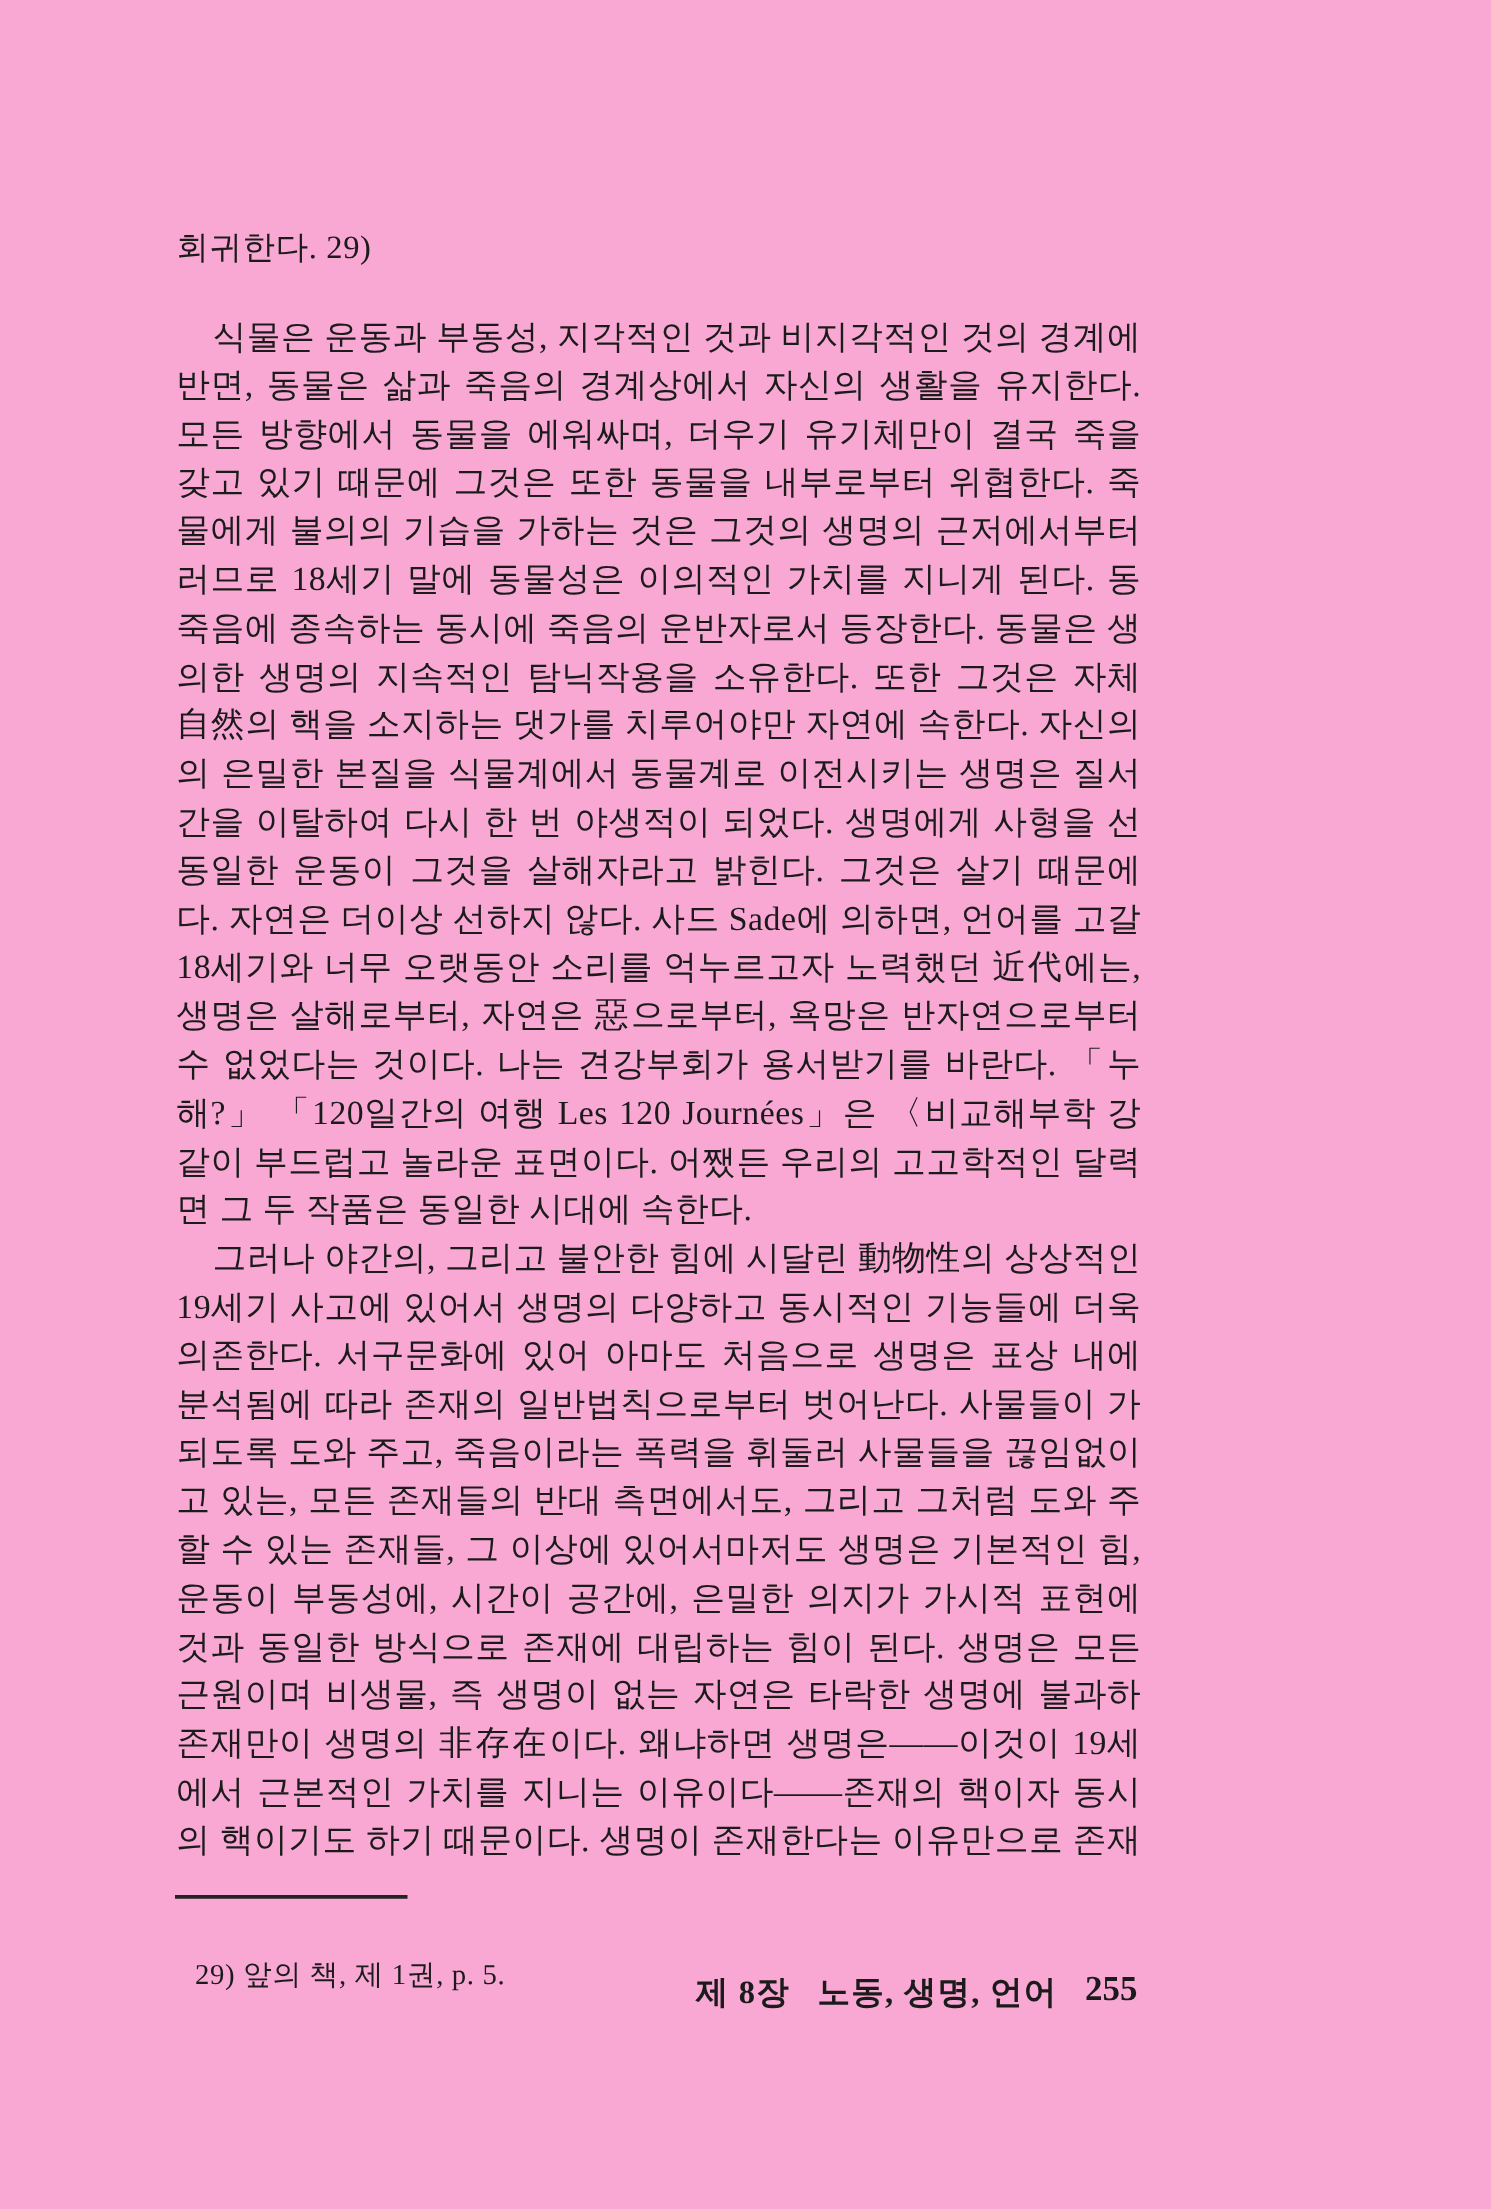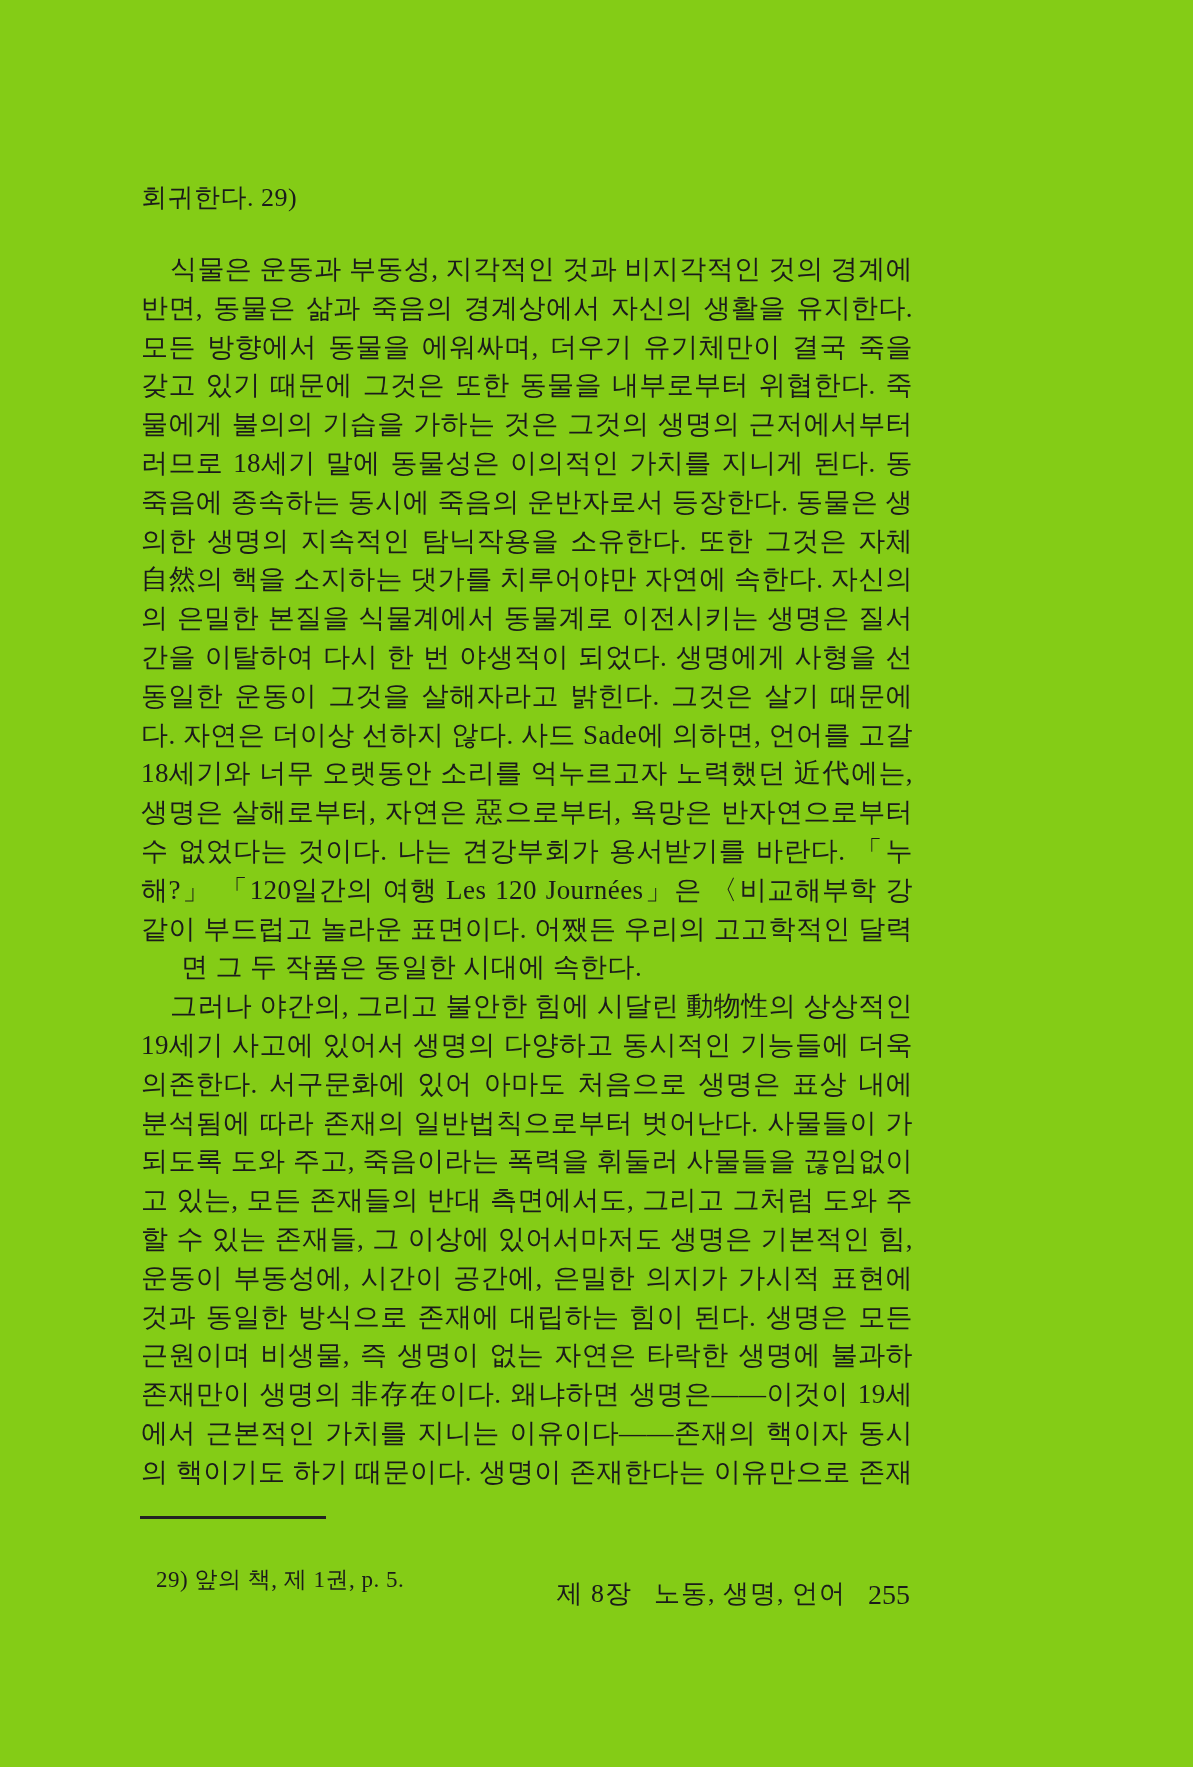--- a/index.html
+++ b/index.html
@@ -4,21 +4,21 @@
 <style>
   html, body { margin: 0; padding: 0; }
   body {
     width: 1193px; height: 1767px;
     background: #f4f4f2;
     font-family: "Liberation Serif", "DejaVu Serif", serif;
   }
   .page {
     position: relative;
     width: 1193px; height: 1767px;
-    background: #84cc16;
+    background: #f9a8d4;
     color: #1b1b1b;
     overflow: hidden;
   }
   .carryover {
     position: absolute;
     left: 141px; top: 180px;
     font-size: 26px;
     letter-spacing: 0.5px;
     white-space: nowrap;
   }
@@ -31,44 +31,44 @@
   .line {
     height: 38.8px;
     line-height: 38.8px;
     overflow: hidden;
     text-align: justify;
     letter-spacing: 0.4px;
     white-space: normal;
   }
   .line.j { text-align-last: justify; }
   .line.indent { padding-left: 29px; }
-  .line.last { text-align-last: left; margin-left: 40px; }
+  .line.last { text-align-last: left; }
   .footnote-rule {
     position: absolute;
     left: 140px; top: 1516px;
     width: 186px; height: 0;
     border-top: 3px solid #232323;
   }
   .footnote {
     position: absolute;
     left: 156px; top: 1532px;
     font-size: 23px;
     letter-spacing: 0.5px;
     white-space: nowrap;
     margin-top: 32px;
   }
   .footer {
     position: absolute;
     right: 283px; top: 1576px;
     font-size: 26px;
-    font-weight: normal;
+    font-weight: bold;
     letter-spacing: 1px;
     white-space: nowrap;
     display: flex;
-    align-items: flex-end;
+    align-items: flex-start;
     gap: 22px;
   }
   .footer .pagenum {
     font-size: 28px;
     letter-spacing: 0;
   }
 </style>
 </head>
 <body>
 

